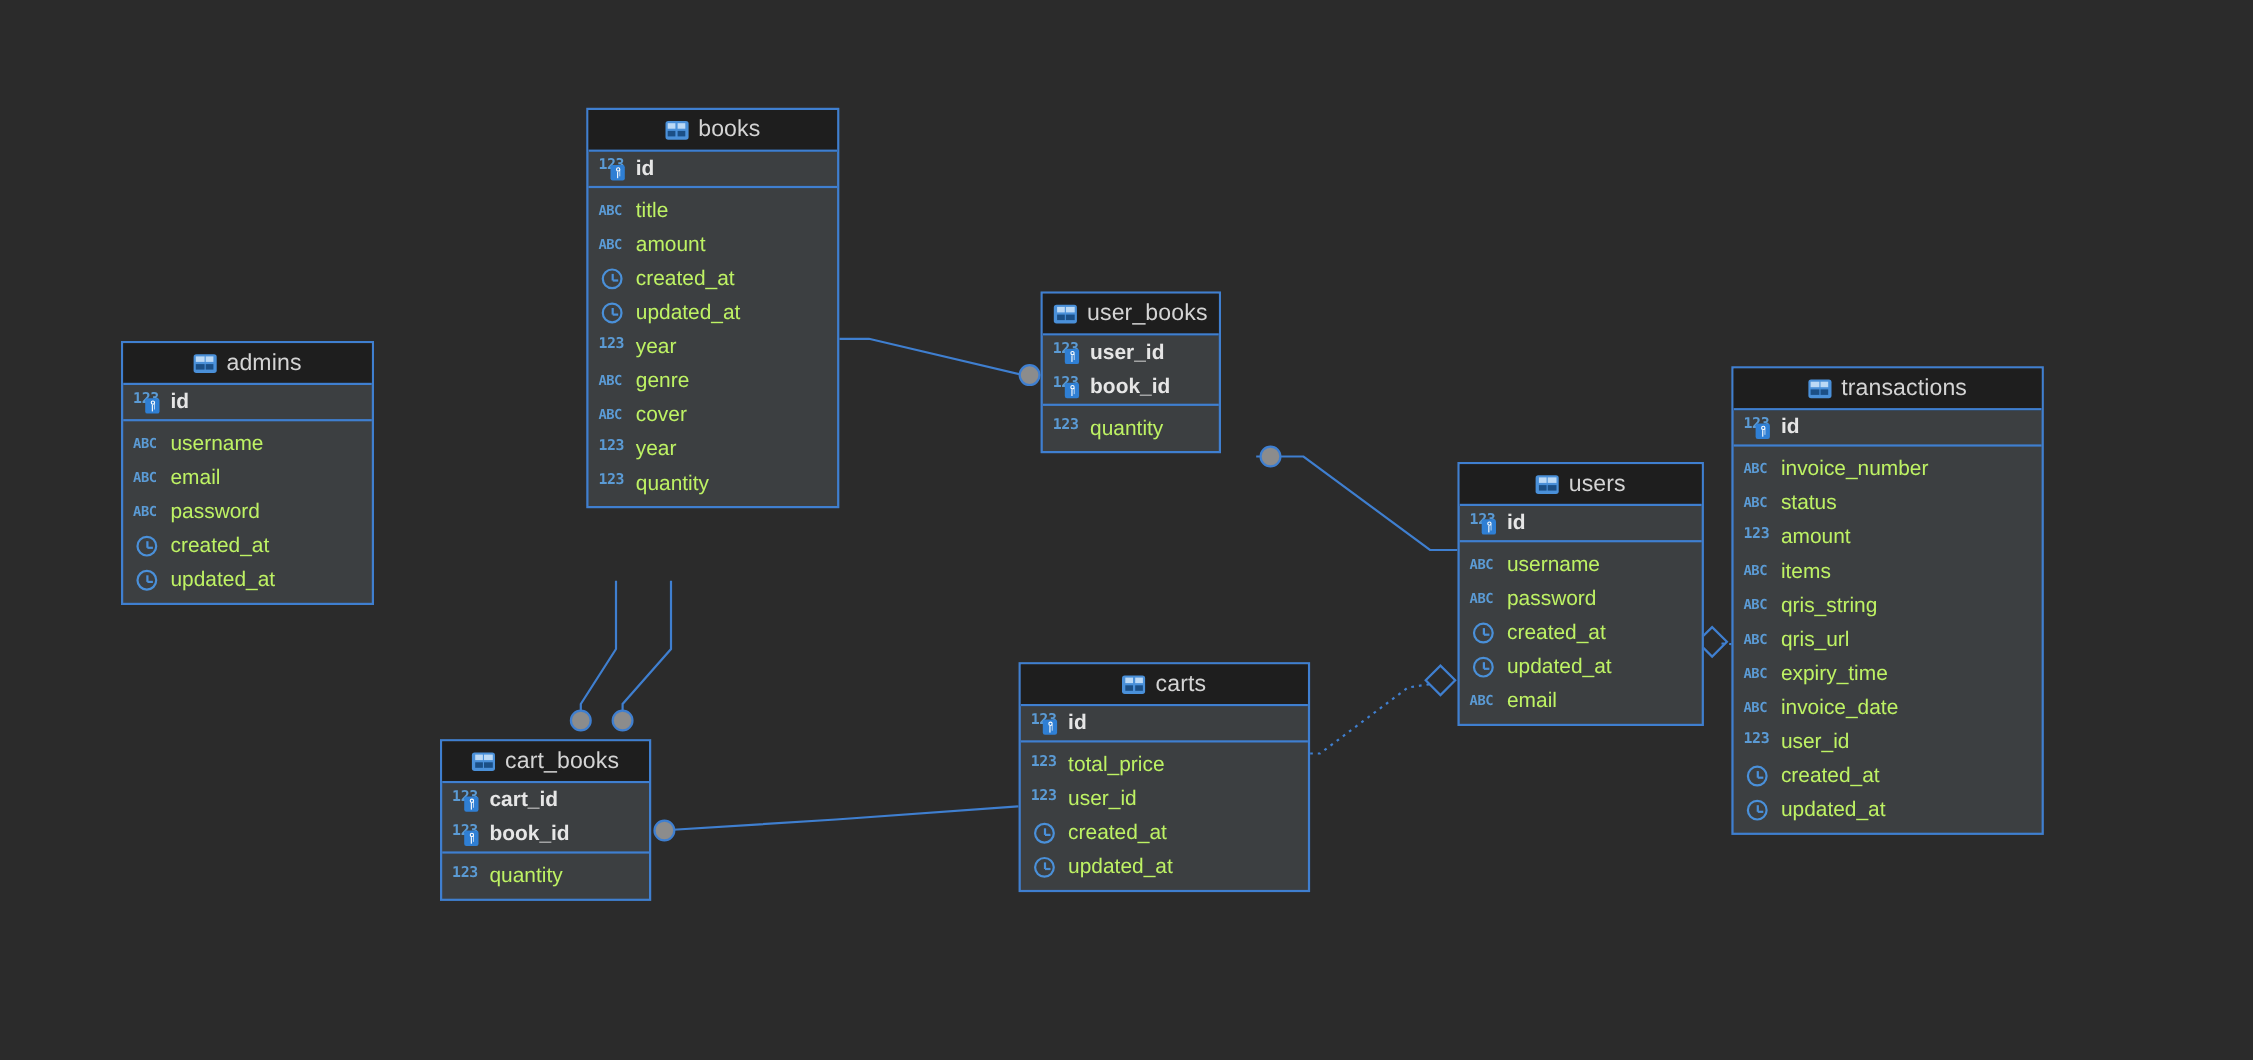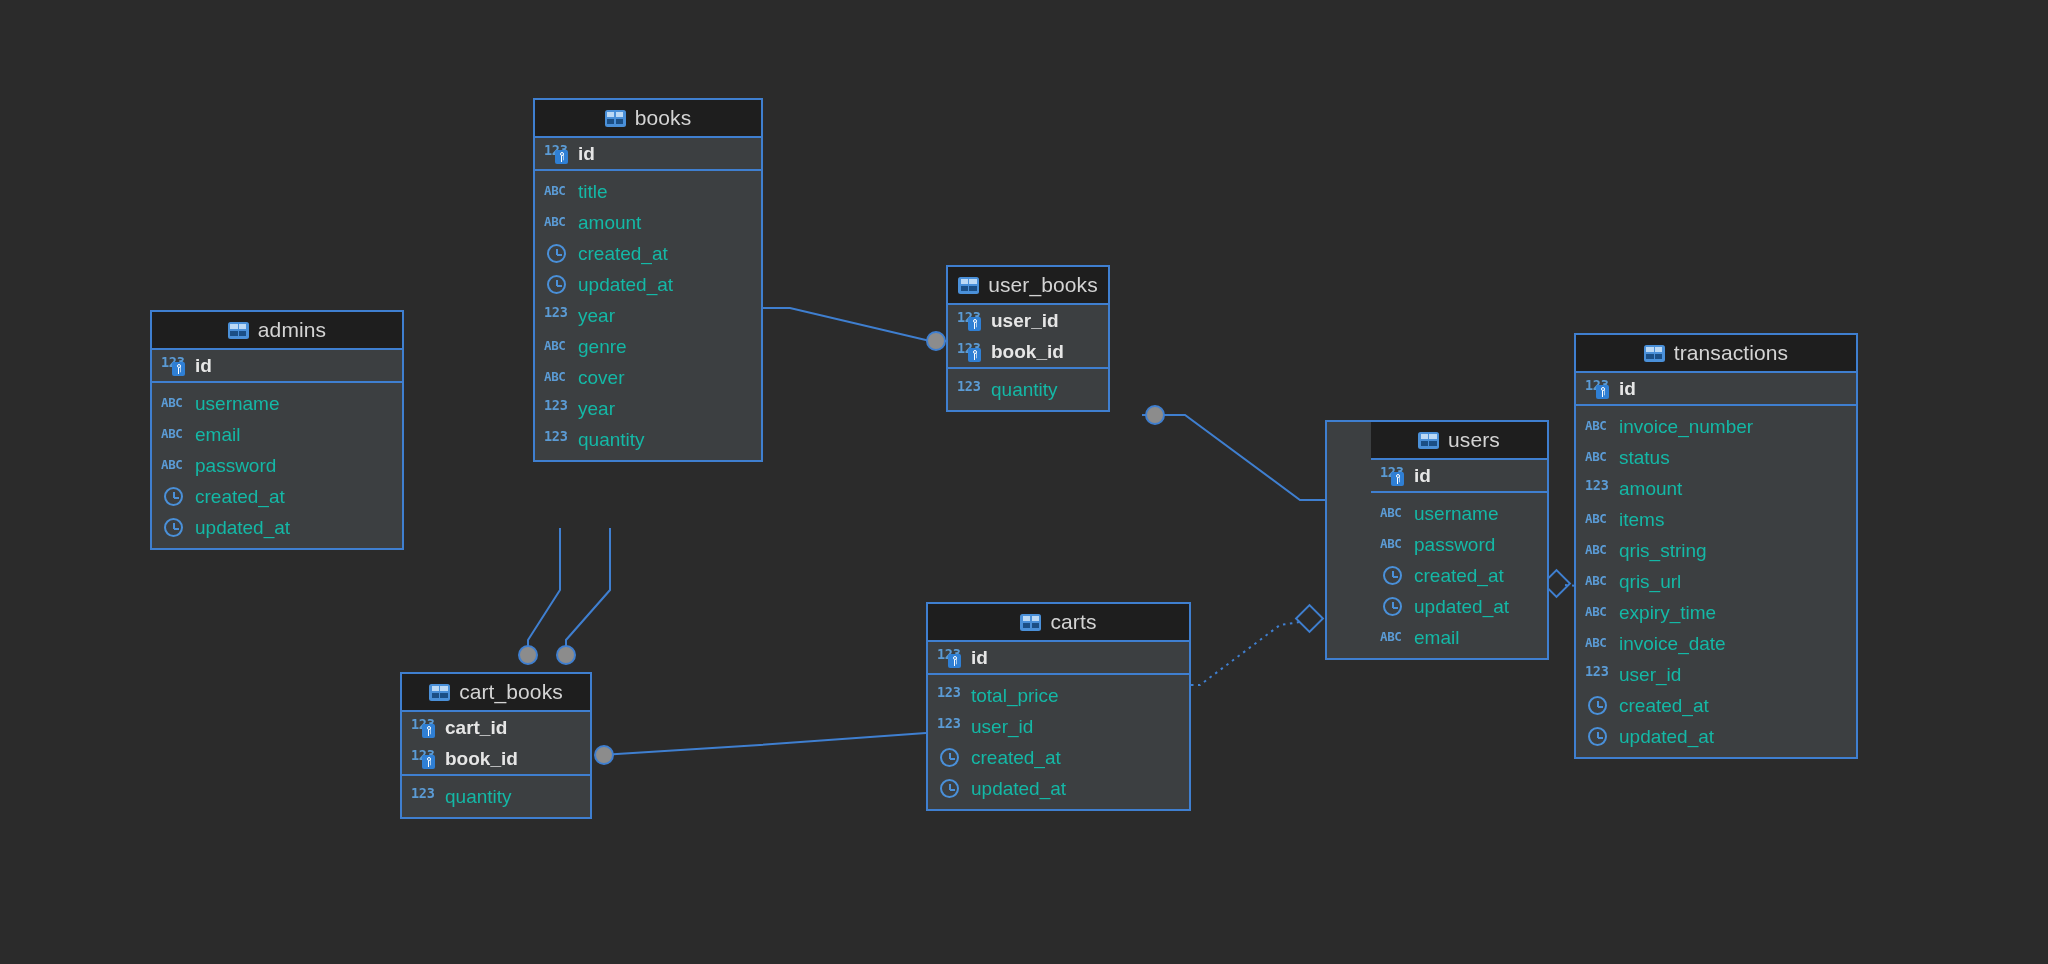--- a/index.html
+++ b/index.html
@@ -64,21 +64,21 @@
 
   .col-row {
     display: flex;
     align-items: center;
     height: 31px;
     padding-left: 9px;
     gap: 8px;
     box-sizing: border-box;
   }
   .col-name {
-    color: #14b8a6;
+    color: #bef264;
     font-size: 19px;
     white-space: nowrap;
   }
   .col-row.is-pk .col-name {
     color: #e6e6e6;
     font-weight: bold;
   }
 
   
   .type-icon {
@@ -220,21 +220,21 @@
       <rect x="1300" y="609" width="19" height="19" transform="rotate(45 1309.5 618.5)" fill="none" stroke="#3f7fd0" stroke-width="2"></rect>
     </g>
 
     <g>
       <path d="M 1565 585 L 1640 590 L 1650 591" fill="none" stroke="#3f7fd0" stroke-width="2" stroke-dasharray="2.5 4.5"></path>
       <rect x="1547" y="574" width="19" height="19" transform="rotate(45 1556.5 583.5)" fill="none" stroke="#3f7fd0" stroke-width="2"></rect>
       <circle cx="1655" cy="591" r="9" fill="#8c8c8c" stroke="#3f7fd0" stroke-width="2"></circle>
     </g>
   </svg>
 
-<div class="table-node" style="left: 110px; top: 310px; width: 254px; margin-left: 40px;">
+<div class="table-node" style="left: 110px; top: 310px; width: 230px;">
       <div class="tbl-header">
         <span class="tbl-icon">
           <i></i>
           <i></i>
           <i></i>
           <i></i>
         </span>
         <span class="tbl-title">admins</span>
       </div>
       <div class="pk-section">
@@ -383,21 +383,21 @@
       </div>
       <div class="col-section" style="padding: 5px 0px;">
         <div class="col-row">
           <span class="type-icon">
             <span class="t-num">123</span>
           </span>
           <span class="col-name">quantity</span>
         </div>
       </div>
     </div>
-    <div class="table-node" style="left: 1325px; top: 420px; width: 224px; padding-left: 44px;">
+    <div class="table-node" style="left: 1325px; top: 420px; width: 224px;">
       <div class="tbl-header">
         <span class="tbl-icon">
           <i></i>
           <i></i>
           <i></i>
           <i></i>
         </span>
         <span class="tbl-title">users</span>
       </div>
       <div class="pk-section">

